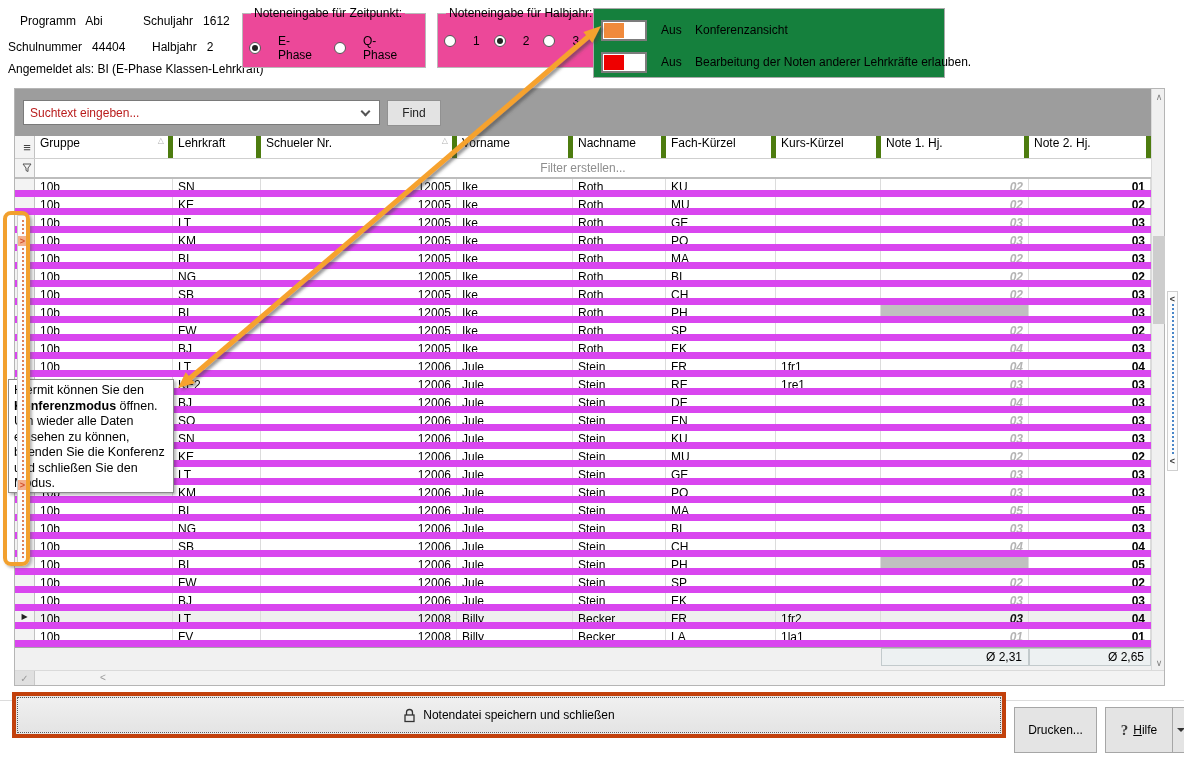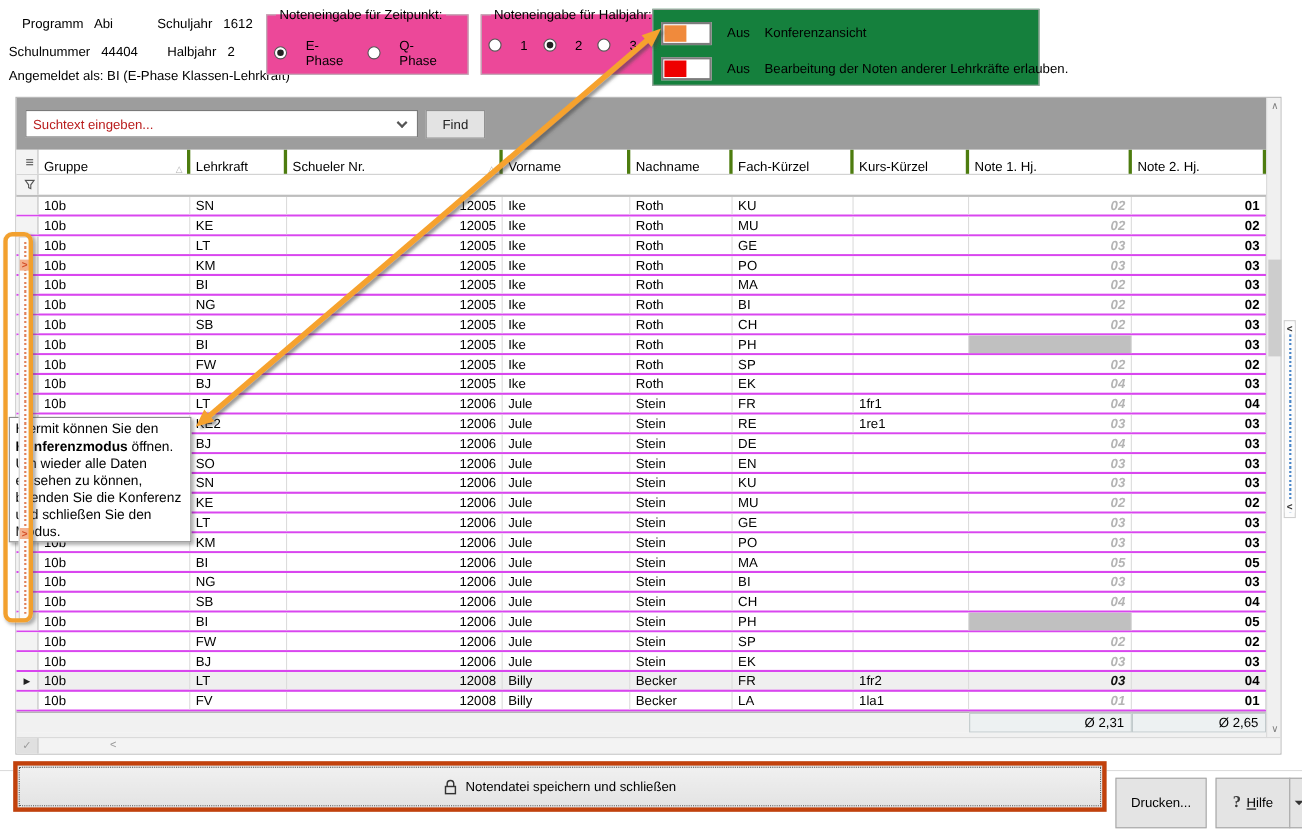--- a/index.html
+++ b/index.html
@@ -27,32 +27,32 @@
   #grid { position:absolute; left:14px; top:88px; width:1151px; height:598px; border:1px solid #b5b5b5; background:#fff; display:flex; flex-direction:column; }
   #grid-top { display:flex; height:583px; }
   #grid-main { width:1136px; display:flex; flex-direction:column; }
   #toolbar { height:47px; background:#9d9d9d; position:relative; flex:0 0 auto; }
   #search-combo { position:absolute; left:8px; top:11px; width:357px; height:25px; background:#fff; border:1px solid #7a7a7a; display:flex; align-items:center; }
   #search-text { padding-left:6px; color:#b91c1c; flex:1; }
   .chev { width:7px; height:7px; border-right:2px solid #555; border-bottom:2px solid #555; transform:rotate(45deg); margin-right:10px; margin-top:-3px; }
   #find-btn { position:absolute; left:372px; top:11px; width:54px; height:26px; background:#e3e3e3; border:1px solid #919191; display:flex; align-items:center; justify-content:center; color:#222; }
 
   .hrow { display:flex; height:23px; background:#fff; border-bottom:1px solid #cfcfcf; flex:0 0 auto; }
-  .hcell { border-right:3px solid #4d7c0f; display:flex; align-items:flex-end; padding-left:5px; overflow:hidden; white-space:nowrap; }
+  .hcell { border-right:5px solid #4d7c0f; display:flex; align-items:flex-start; padding-left:5px; overflow:hidden; white-space:nowrap; }
   .sort-tri { margin-left:auto; margin-right:4px; color:#b3b3b3; font-size:8px; }
   .c0{width:20px; flex:0 0 auto;} .c1{width:138px; flex:0 0 auto;} .c2{width:88px; flex:0 0 auto;} .c3{width:196px; flex:0 0 auto;}
   .c4{width:116px; flex:0 0 auto;} .c5{width:93px; flex:0 0 auto;} .c6{width:110px; flex:0 0 auto;} .c7{width:105px; flex:0 0 auto;}
   .c8{width:148px; flex:0 0 auto;} .c9{width:122px; flex:0 0 auto;}
   .indcol { background:#f3f3f3; border-right:1px solid #c2c2c2; display:flex; align-items:center; justify-content:center; }
 
   #filter-row { display:flex; height:20px; border-bottom:2px solid #bdbdbd; position:relative; flex:0 0 auto; }
   #filter-text { position:absolute; left:0; right:0; top:2px; text-align:center; color:#8e8e8e; }
 
   #grid-rows { flex:0 0 auto; }
-  .grow { display:flex; height:18px; border-bottom:2px solid #d946ef; background:#fff; }
+  .grow { display:flex; height:18px; border-bottom:7px solid #d946ef; background:#fff; }
   .grow.sel { background:#efefef; }
   .cell { border-right:1px solid #dcdcdc; padding-left:5px; overflow:hidden; white-space:nowrap; line-height:17px; }
   .num { text-align:right; padding-right:5px; padding-left:0; }
   .ind { font-size:8px; color:#222; }
   .n1-gray { color:#b4b4b4; font-style:italic; font-weight:bold; }
   .n1-blocked { background:#c0c0c0; }
   .n1-edited { color:#111; font-style:italic; font-weight:bold; }
   .note2 { font-weight:bold; }
 
   #summary-row { display:flex; height:19px; background:#f1f1f1; border-top:1px solid #a6a6a6; flex:0 0 auto; }
@@ -225,20 +225,21 @@
               </div>
             </div>
         </div>
 
         <div id="filter-row">
           <div class="hcell c0 indcol" style="height:100%;">
             <svg width="10" height="10" viewBox="0 0 10 10">
                 <path d="M1 1 h8 L6 5 v3.5 L4 7.5 V5 Z" fill="none" stroke="#555" stroke-width="1"></path>
               </svg>
           </div>
+          <div id="filter-text">Filter erstellen...</div>
         </div>
 
         <div id="grid-rows">
             <div class="grow">
               <div class="c0 indcol ind"></div>
               <div class="cell c1">10b</div>
               <div class="cell c2">SN</div>
               <div class="cell c3 num">12005</div>
               <div class="cell c4">Ike</div>
               <div class="cell c5">Roth</div>

